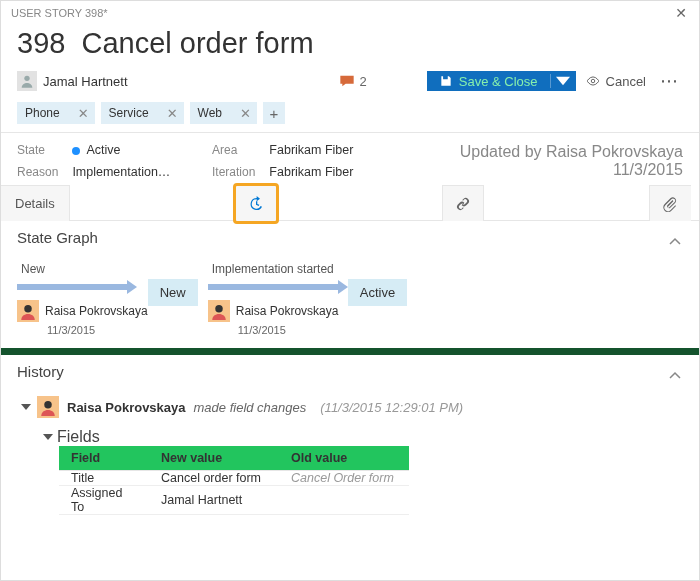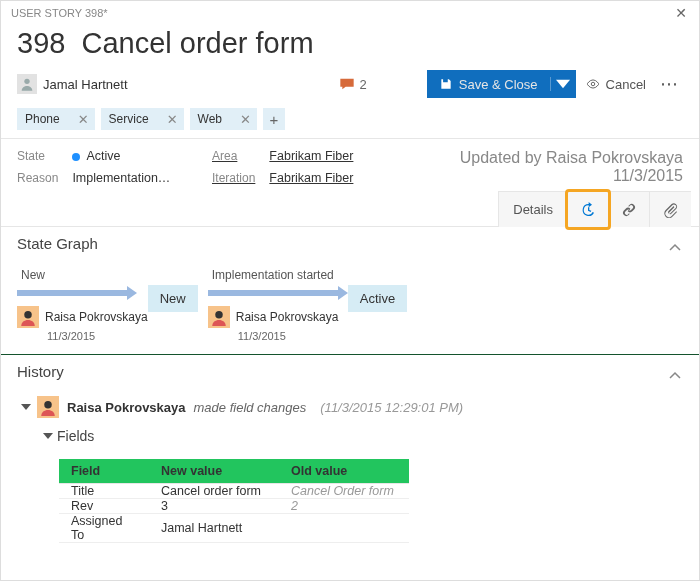--- a/index.html
+++ b/index.html
@@ -22,56 +22,56 @@
 .title-id { color:#333; margin-right:8px; }
 
 
 .toolbar-row { display:flex; align-items:center; padding:0 16px 10px; gap:10px; }
 .assignee { display:flex; align-items:center; gap:6px; flex:0 0 auto; }
 .avatar { width:20px;height:20px;background:#e2e2e2;display:inline-flex;align-items:center;justify-content:center; }
 .avatar svg{width:16px;height:16px;}
 .spacer { flex:1; }
 .discussion { display:flex; align-items:center; gap:5px; color:#666; }
 .discussion svg{width:16px;height:14px;fill:#d66a3a;}
-.save-btn { display:flex; align-items:center; background:#106ebe; color:#e5e5e5; height:28px; cursor:pointer; }
+.save-btn { display:flex; align-items:center; background:#106ebe; color:#86efac; height:20px; cursor:pointer; }
 .save-btn .main { display:flex; align-items:center; gap:6px; padding:0 12px; }
 .save-btn .caret { border-left:1px solid rgba(255,255,255,.3); width:26px; display:flex; align-items:center; justify-content:center; }
 .save-btn svg{width:14px;height:14px;fill:#fff;}
 .follow { display:flex; align-items:center; gap:6px; color:#555; cursor:pointer; }
 .follow svg{width:14px;height:14px;fill:none;stroke:#555;stroke-width:1.5;}
 .more { color:#555; font-size:18px; letter-spacing:1px; cursor:pointer; padding:0 4px; }
 
 
 .tags-row { display:flex; gap:6px; padding:0 16px 8px; }
 .tag { display:inline-flex; align-items:center; background:#e1eff7; color:#333; font-size:12px; height:22px; padding:0 6px 0 8px; gap:18px; cursor:pointer; }
 .tag .x{color:#888;font-size:13px;line-height:1;}
 .tag-add { width:22px;justify-content:center;padding:0;color:#666;font-size:15px; }
 
 
 .meta-row { border-top:1px solid #e6e6e6; display:flex; padding:10px 16px 6px; font-size:12.5px; }
 .meta-col { display:grid; grid-template-columns:auto 1fr; row-gap:8px; column-gap:14px; align-items:center; }
 .meta-col:first-child{ width: 195px;}
-.meta-col:nth-child(2){ width: 205px; text-decoration: underline;}
+.meta-col:nth-child(2){ width: 205px;}
 .meta-label { color:#888; font-size:12px;}
 .state-dot { display:inline-block;width:8px;height:8px;border-radius:50%;background:#1e90ff;margin-right:6px;vertical-align:middle;}
 .updated-col { flex:1; text-align:right; color:#888; font-size:16px; }
 
 
-.tabs-row { display:flex; justify-content:flex-end; align-items:stretch; border-bottom:1px solid #e6e6e6; padding-right:8px; height:36px;padding-left:26px;}
+.tabs-row { display:flex; justify-content:space-between; align-items:stretch; border-bottom:1px solid #e6e6e6; padding-right:8px; height:36px;}
 .tab { padding:0 14px; display:flex; align-items:center; color:#555; background:#f6f6f6; border:1px solid #e6e6e6; border-bottom:none; margin-left:-1px; cursor:pointer; height:36px;}
 .tab.icon-only { width:42px; justify-content:center; padding:0;}
 .tab svg{width:16px;height:16px;fill:#666;}
 .tab.active svg{fill:#0078d4;}
 .tab.last{border-right:none;}
 
 .tab.active::after{content:"";position:absolute;inset:-3px;border:3px solid #f5a623;border-radius:4px;pointer-events:none;}
 .tab.active{position:relative;}
 
 
-.panel { border-bottom:1px solid #14532d; }
+.panel { border-bottom:7px solid #14532d; }
 .panel-head { display:flex; justify-content:space-between; align-items:center; padding:8px 16px; color:#444; font-size:15px; }
 .chevron { width:14px;height:14px;cursor:pointer;color:#888;}
 .panel-body { padding:4px 16px 12px; }
 
 
 .state-graph { display:flex; align-items:flex-start; gap:0; padding-top:4px; }
 .sg-segment { display:flex; flex-direction:column; align-items:flex-start; }
 .sg-trans-label { font-size:12px; color:#555; margin-bottom:2px; margin-left:4px;}
 .sg-arrow { height:18px; width:120px; position:relative; }
 .sg-arrow .bar{position:absolute;left:0;right:10px;top:6px;height:6px;background:#9ab8e0;}
@@ -83,21 +83,21 @@
 .avatar2{width:22px;height:22px;display:inline-flex;align-items:center;justify-content:center;background:#f7c38a;}
 .avatar2 svg{width:18px;height:18px;}
 
 
 .hist-head {display:flex;align-items:center;gap:8px;padding:4px 0 6px 6px;}
 .tri{width:0;height:0;border-top:5px solid transparent;border-bottom:5px solid transparent;border-left:6px solid #555;transform:rotate(90deg);cursor:pointer;}
 .hist-user-name{font-weight:600;}
 .hist-action{font-style:italic;color:#666;}
 .hist-ts{font-style:italic;color:#999;margin-left:6px;}
 .hist-fields{margin-left:28px;}
-.hist-fields-head{display:flex;align-items:center;gap:6px;font-size:14px;color:#444;margin:4px 0 15px;}
+.hist-fields-head{display:flex;align-items:center;gap:6px;font-size:16px;color:#444;margin:4px 0 0;}
 table.fields{border-collapse:collapse;margin-left:14px;font-size:12.5px;}
 table.fields th{background:#22c55e;text-align:left;padding:5px 12px;font-weight:600;color:#333;border-bottom:1px solid #e6e6e6;}
 table.fields td{padding:0 12px;border-bottom:1px solid #eee;}
 table.fields td.old{color:#999;font-style:italic;}
 table.fields col.c1{width:90px;}
 table.fields col.c2{width:130px;}
 table.fields col.c3{width:130px;}
 
 </style>
 </head>
@@ -300,25 +300,20 @@
           <th>Old value</th>
         </tr>
           </thead>
         <tbody>
           <tr>
             <td>Title</td>
             <td>Cancel order form</td>
             <td class="old">Cancel Order form</td>
           </tr>
           <tr>
-            <td>Rev</td>
-            <td>3</td>
-            <td class="old">2</td>
-          </tr>
-          <tr>
             <td>Assigned To</td>
             <td>Jamal Hartnett</td>
             <td class="old"></td>
           </tr>
         </tbody>
       </table>
     </div>
   </div>
 </div>
 

